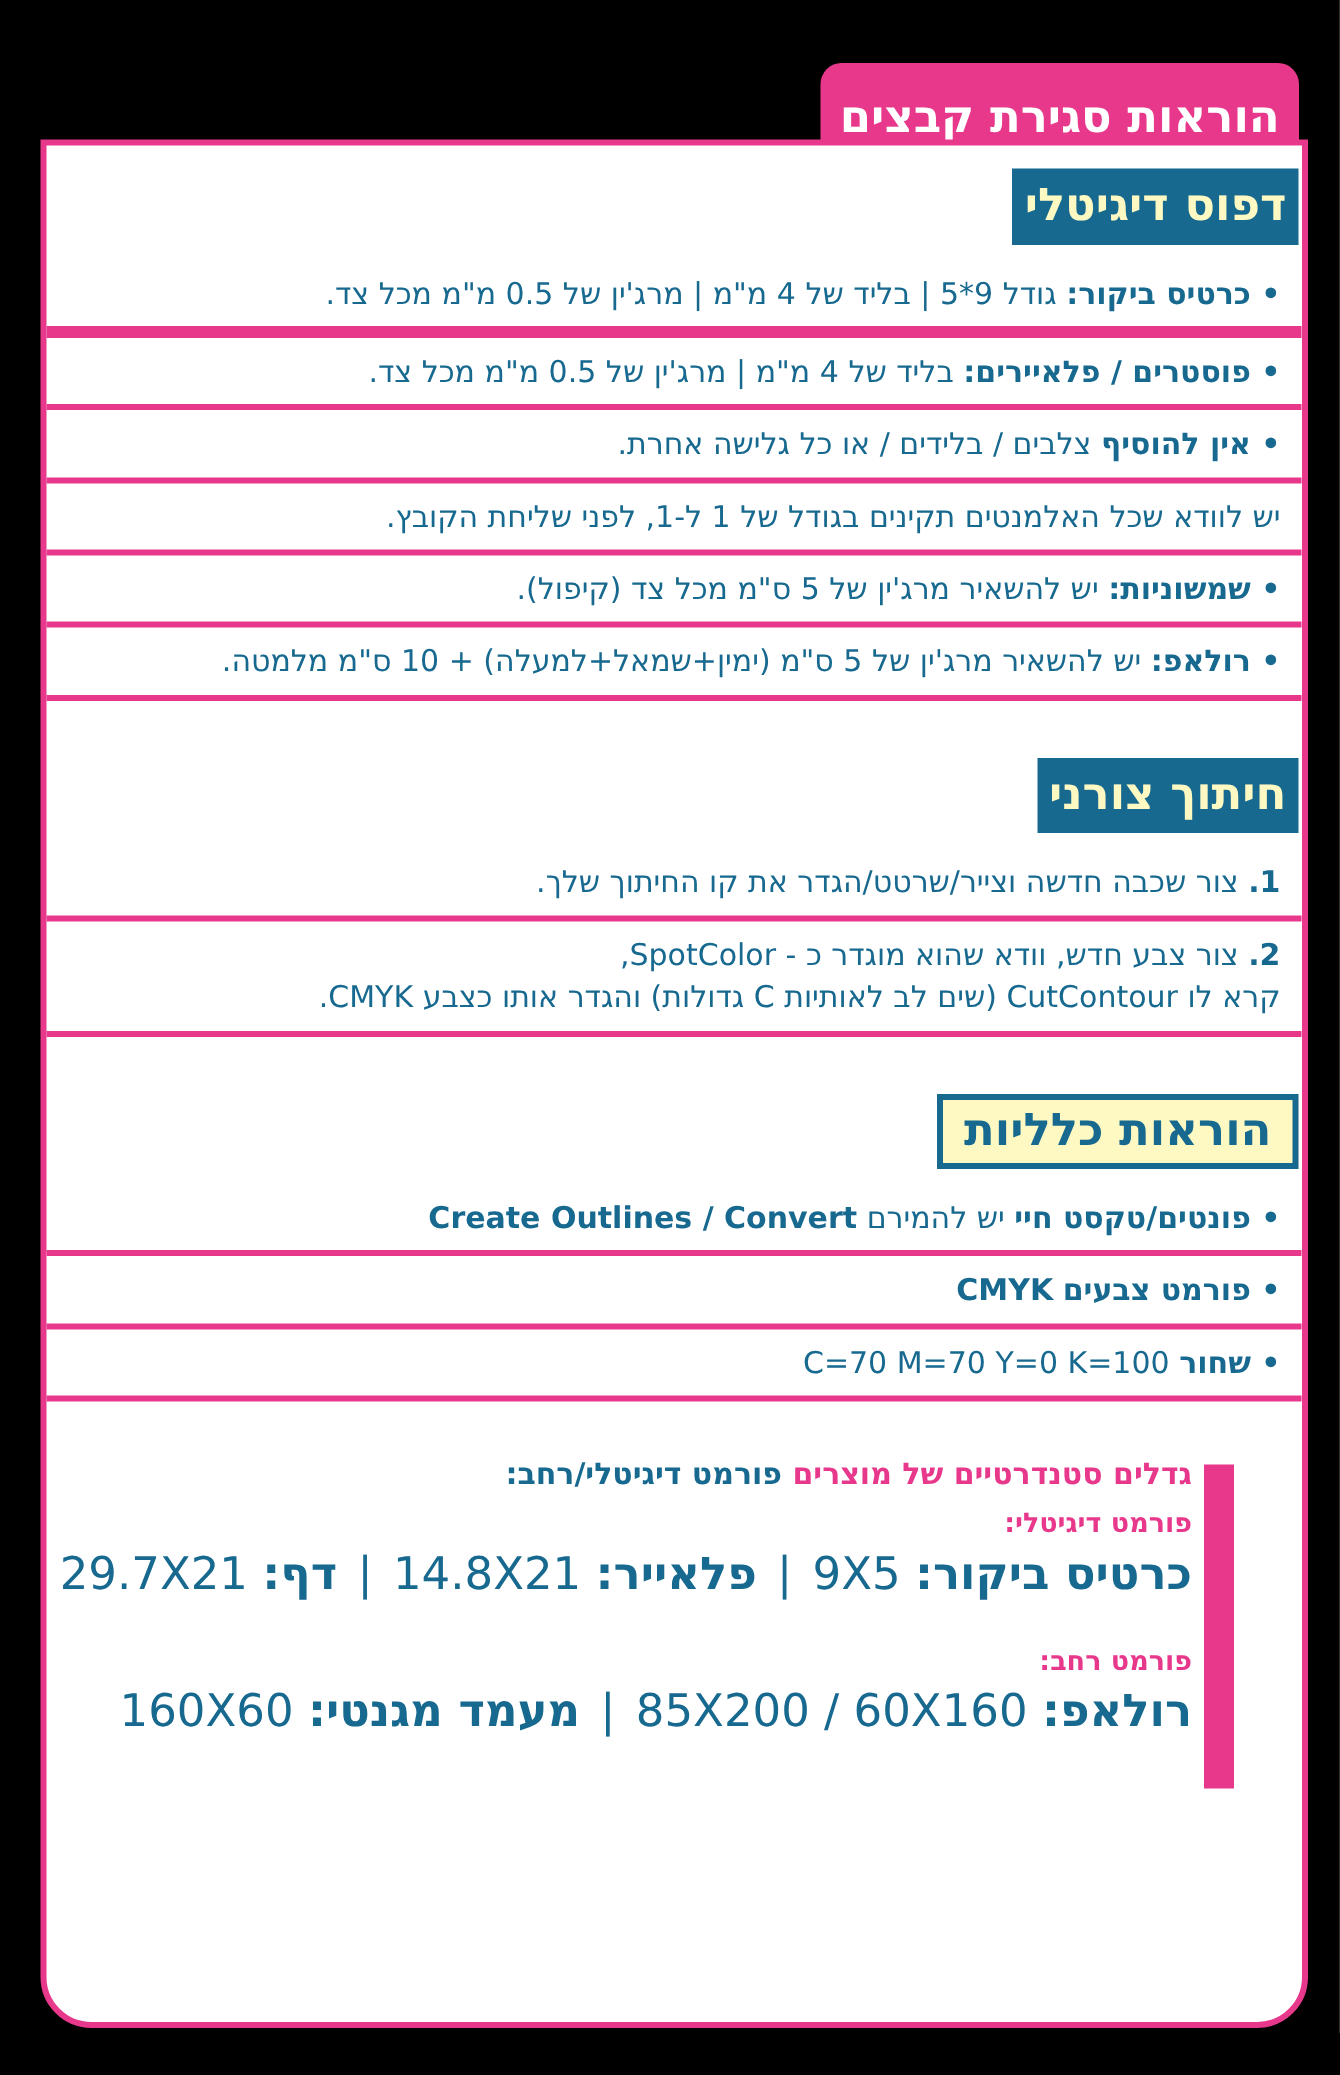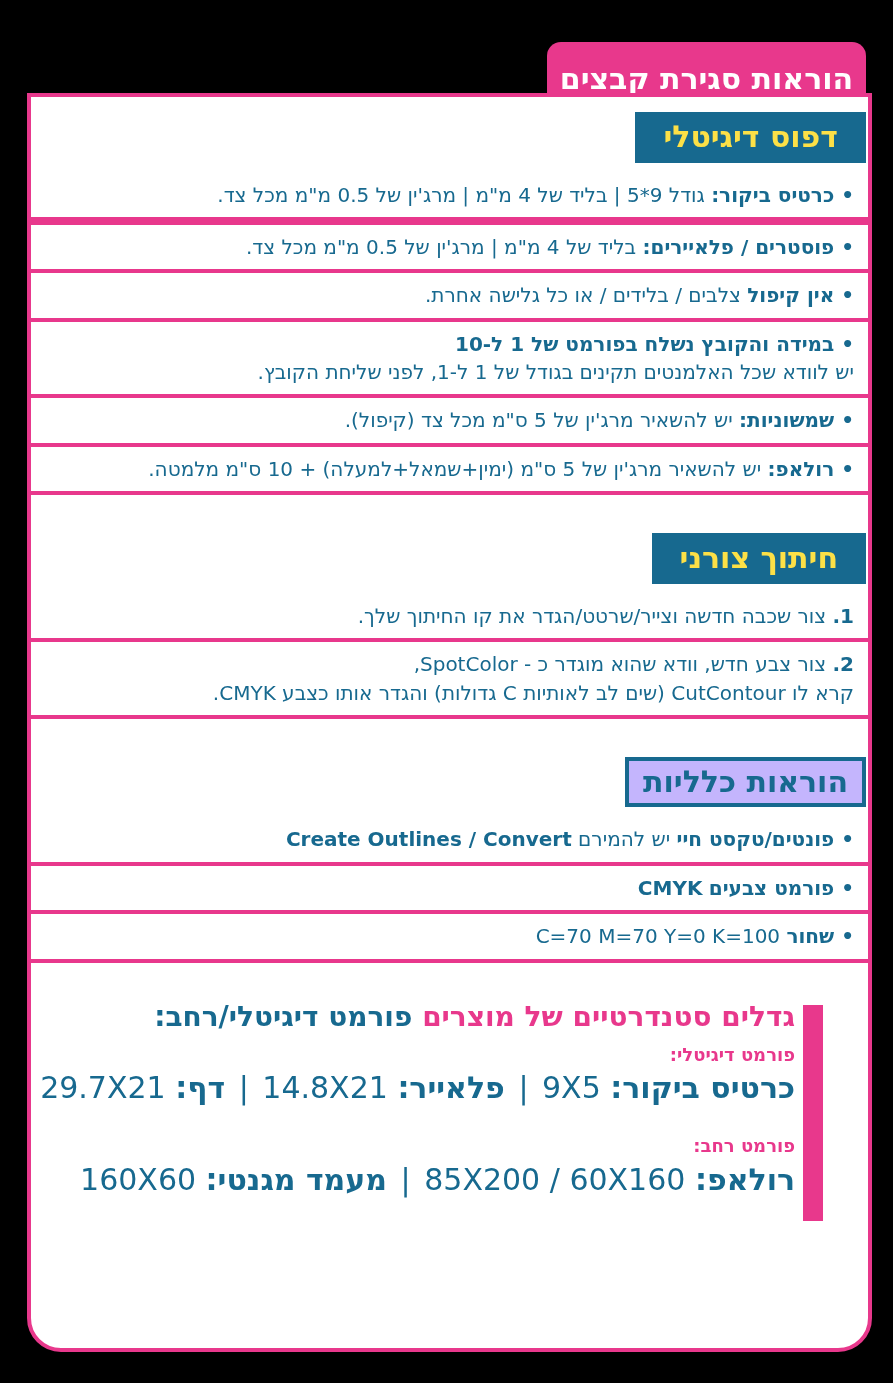--- a/index.html
+++ b/index.html
@@ -19,37 +19,37 @@
   }
   .title-tab{
     position:absolute;left:547px;top:42px;width:319px;height:72px;
     background:var(--pink);border-radius:14px 14px 0 0;
     display:flex;align-items:center;justify-content:center;
     color:#fff;font-weight:bold;font-size:30px;direction:rtl;
   }
   .sec-row{margin:38px 2px 10px 0;}
   .sec-row.first{margin-top:15px;}
   .sec-head{
-    display:inline-block;background:var(--teal);color:#fde047;
-    font-size:30px;font-weight:bold;padding:8px 28px;line-height:1.15;
+    display:inline-block;background:var(--teal);color:#fef9c3;
+    font-size:30px;font-weight:bold;padding:8px 8px;line-height:1.15;
   }
   .sec-head.outlined{
-    background:#c4b5fd;color:var(--teal);border:4px solid var(--teal);
+    background:#fef9c3;color:var(--teal);border:4px solid var(--teal);
     padding:4px 14px;
   }
   .item{
     color:var(--teal);font-size:20px;line-height:1.42;
     padding:8px 14px 8px 8px;white-space:nowrap;
   }
   .item .cont{display:block;}
   .b{font-weight:bold;}
   .sep{height:4px;background:var(--pink);}
   .sizes{position:relative;margin-top:36px;padding:0 73px 0 8px;}
   .sizes-bar{position:absolute;right:45px;top:6px;width:20px;height:216px;background:var(--pink);}
-  .sizes-title{font-size:28px;font-weight:bold;line-height:1.25;white-space:nowrap;}
+  .sizes-title{font-size:20px;font-weight:bold;line-height:1.25;white-space:nowrap;}
   .pink-t{color:var(--pink);}
   .teal-t{color:var(--teal);}
   .group-head{color:var(--pink);font-size:18px;font-weight:bold;margin-top:9px;line-height:1.3;}
   .group-head.second{margin-top:26px;}
   .size-line{color:var(--teal);font-size:30px;line-height:1.35;margin-top:2px;white-space:nowrap;}
   .pipe{font-weight:normal;padding:0 4px;}
   .v{font-weight:normal;}
 </style>
 </head>
 <body>
@@ -64,23 +64,23 @@
 
     <div class="sec-row first">
       <span class="sec-head">דפוס דיגיטלי</span>
     </div>
     <div class="item"><span class="b">• כרטיס ביקור:</span><span> גודל 9*5 | בליד של 4 מ"מ | מרג'ין של 0.5 מ"מ מכל צד.</span></div>
     <div class="sep"></div>
     <div class="sep"></div>
     <div class="item"><span class="b">• פוסטרים / פלאיירים:</span><span> בליד של 4 מ"מ | מרג'ין של 0.5 מ"מ מכל צד.</span></div>
     <div class="sep"></div>
 
-    <div class="item"><span class="b">• אין קיפול</span><span> צלבים / בלידים / או כל גלישה אחרת.</span></div>
+    <div class="item"><span class="b">• אין להוסיף</span><span> צלבים / בלידים / או כל גלישה אחרת.</span></div>
     <div class="sep"></div>
-    <div class="item"><span class="b">• במידה והקובץ נשלח בפורמט של 1 ל-10</span><span class="cont">יש לוודא שכל האלמנטים תקינים בגודל של 1 ל-1, לפני שליחת הקובץ.</span></div>
+    <div class="item"><span class="cont">יש לוודא שכל האלמנטים תקינים בגודל של 1 ל-1, לפני שליחת הקובץ.</span></div>
     <div class="sep"></div>
     <div class="item"><span class="b">• שמשוניות:</span><span> יש להשאיר מרג'ין של 5 ס"מ מכל צד (קיפול).</span></div>
     <div class="sep"></div>
     <div class="item"><span class="b">• רולאפ:</span><span> יש להשאיר מרג'ין של 5 ס"מ (ימין+שמאל+למעלה) + 10 ס"מ מלמטה.</span></div>
     <div class="sep"></div>
 
     <div class="sec-row">
       <span class="sec-head">חיתוך צורני</span>
     </div>
     <div class="item"><span class="b">1.</span><span> צור שכבה חדשה וצייר/שרטט/הגדר את קו החיתוך שלך.</span></div>

